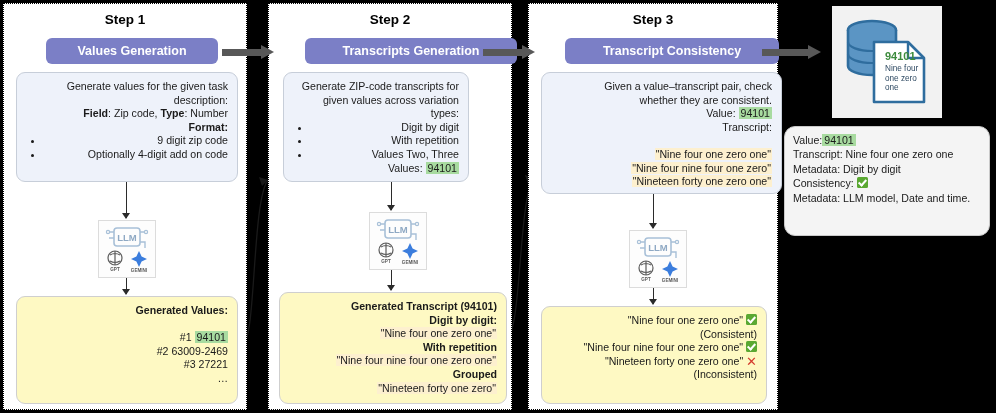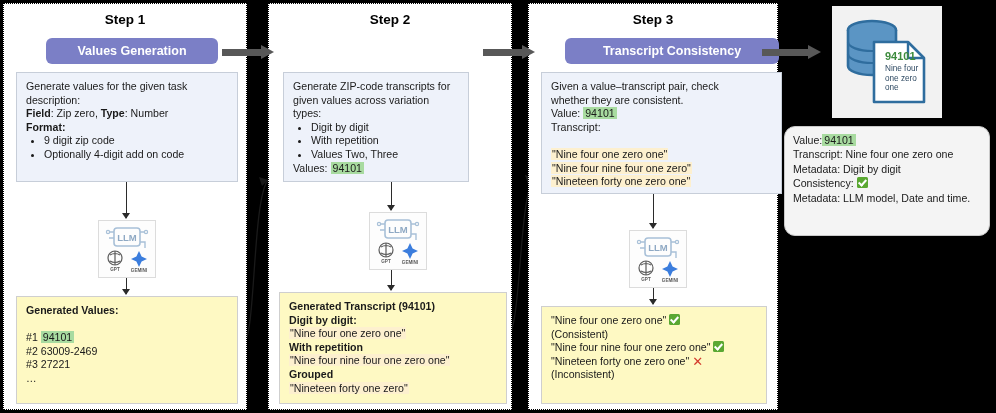--- a/index.html
+++ b/index.html
@@ -47,26 +47,27 @@
     justify-content:center;
     box-sizing:border-box;
   }
   #pill-1{left:42px;width:172px;}
   #pill-2{left:36px;width:212px;}
   #pill-3{left:36px;width:214px;}
 
   
   .card{
     position:absolute;
-    border-radius:0;
+    border-radius:9px;
     box-sizing:border-box;
     font-size:10.6px;
     line-height:13.6px;
     color:#1a1a1a;
     padding:7px 9px;
+    text-align:right;
   }
   .card.blue{background:#eef2fa;border:1px solid #c7ced9;}
   .card.grey{background:#fef9c3;border:1px solid #cfcfcf;}
 
   .card b{font-weight:bold;}
   .ul{margin:0;padding:0 0 0 18px;list-style:disc;}
   .ul li{margin:0;padding:0;}
 
   .hl-green{background:#a8dba0;padding:0 2px;}
   .hl-yellow{background:#fdf0cf;padding:0 1px;}
@@ -178,21 +179,21 @@
     <polygon points="534,178 525,175 528,184" fill="#1a1a1a"></polygon>
   </svg>
 
   <div class="panel" id="panel-1">
     <div class="step-title">Step 1</div>
     <div class="pill" id="pill-1">Values Generation</div>
 
     <div class="card blue" id="desc-1">
       <span>Generate values for the given task</span>
       <span>description:</span><br>
-      <b>Field</b><span>: Zip zero, </span><b>Type</b><span>: Number</span><br>
+      <b>Field</b><span>: Zip code, </span><b>Type</b><span>: Number</span><br>
       <b>Format</b><b>:</b>
       <ul class="ul">
         <li>9 digit zip code</li>
         <li>Optionally 4-digit add on code</li>
       </ul>
     </div>
 
     <div class="vline" style="left:122px;top:178px;height:36px;"></div>
     <div class="vhead" style="left:118px;top:209px;"></div>
 
@@ -223,20 +224,21 @@
       <span>#2</span>
       <span>63009-2469</span><br>
       <span>#3</span>
       <span>27221</span><br>
       <span>…</span>
     </div>
   </div>
 
   <div class="panel" id="panel-2">
     <div class="step-title">Step 2</div>
+    <div class="pill" id="pill-2">Transcripts Generation</div>
 
     <div class="card blue" id="desc-2">
       <span>Generate ZIP-code transcripts for</span>
       <span>given values across variation types:</span>
       <ul class="ul">
         <li>Digit by digit</li>
         <li>With repetition</li>
         <li>Values Two, Three</li>
       </ul>
       <span>Values: </span><span class="hl-green">94101</span>

